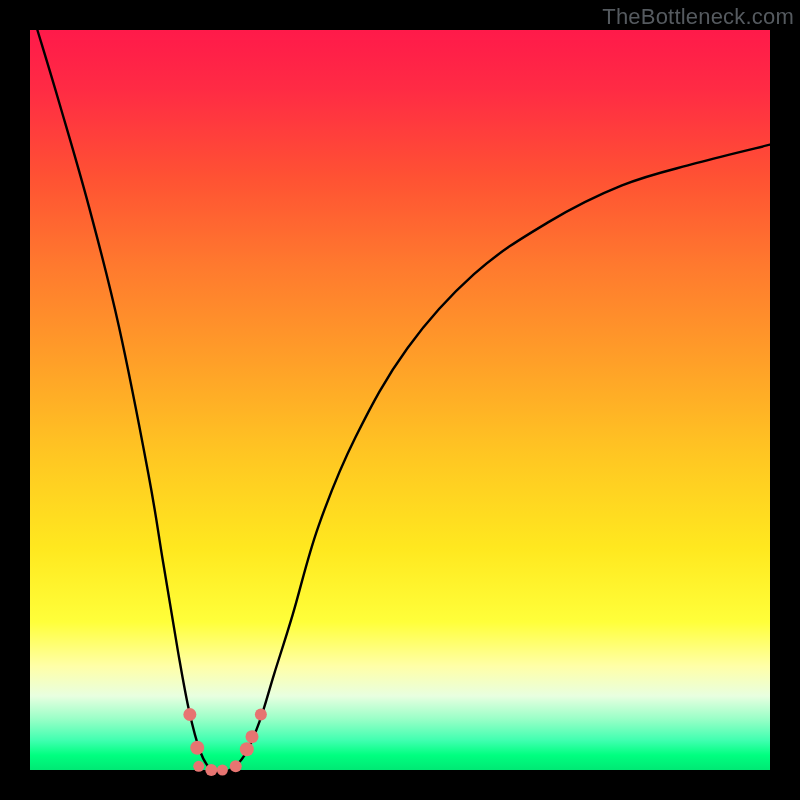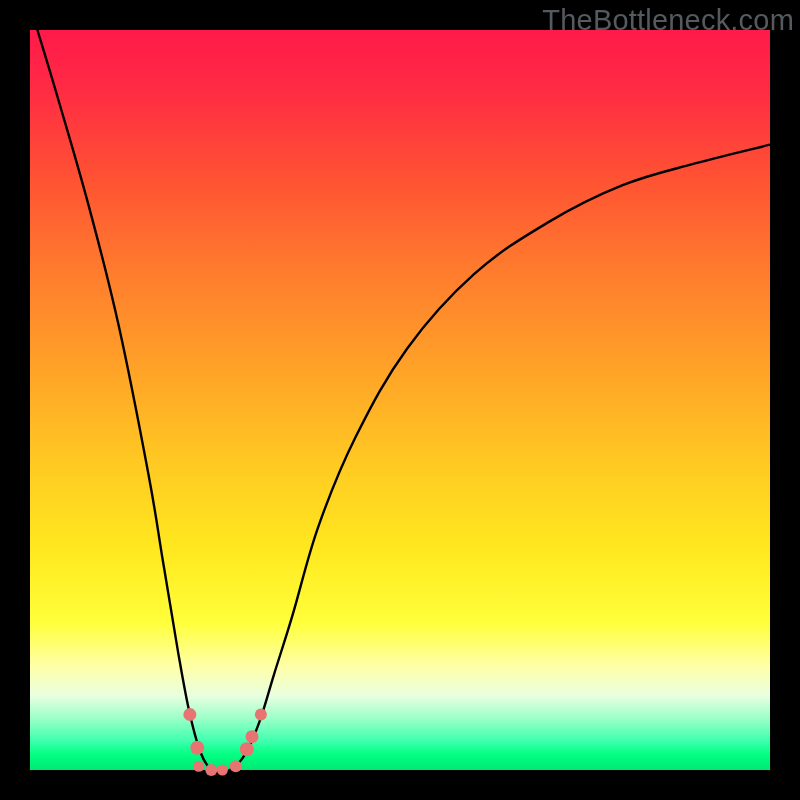--- a/index.html
+++ b/index.html
@@ -31,21 +31,21 @@
       #40ffb0 96%,
       #00ff80 98%,
       #00e874 100%
     );
   }
   .watermark {
     position: absolute;
     top: 4px;
     right: 6px;
     font-family: Arial, Helvetica, sans-serif;
-    font-size: 29px;
+    font-size: 22px;
     font-weight: 500;
     color: #555a5f;
     letter-spacing: 0.2px;
     user-select: none;
   }
   svg.curve {
     position: absolute;
     left: 0;
     top: 0;
     width: 740px;

